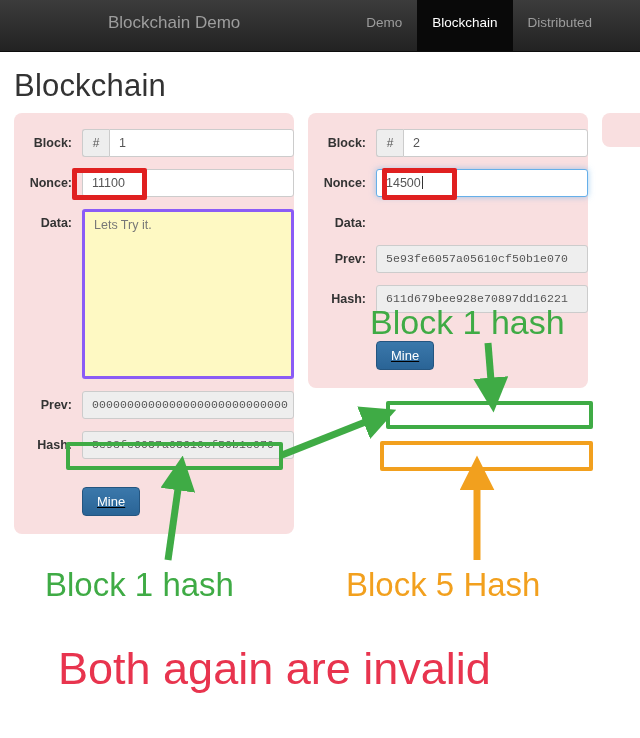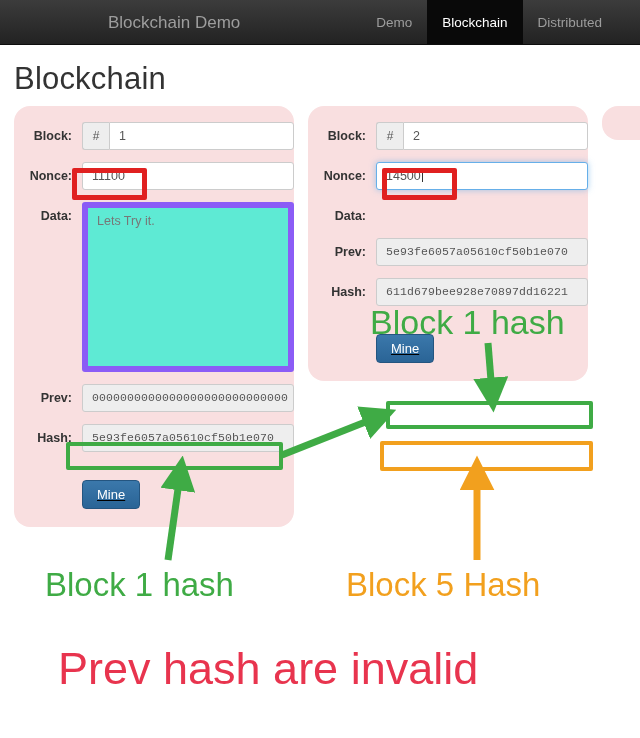--- a/index.html
+++ b/index.html
@@ -9,26 +9,25 @@
     height: 738px;
     background: #ffffff;
     font-family: "Liberation Sans", sans-serif;
     overflow: hidden;
     position: relative;
   }
 
   
   .navbar {
     position: relative;
-    height: 45px;
+    height: 52px;
     background: linear-gradient(to bottom, #3c3c3c 0%, #222222 100%);
     border-bottom: 1px solid #0d0d0d;
     display: flex;
     align-items: stretch;
-    gap: 10px;
   }
   .nav-brand {
     color: #9d9d9d;
     font-size: 17px;
     line-height: 45px;
     padding: 0 15px;
     margin-left: 93px;
     white-space: nowrap;
   }
   .nav-items {
@@ -62,21 +61,21 @@
     position: relative;
     display: flex;
     gap: 14px;
     padding-left: 14px;
     align-items: flex-start;
   }
   .card {
     width: 280px;
     flex: 0 0 280px;
     background: #f9dfe0;
-    border-radius: 16px;
+    border-radius: 8px;
     padding: 16px 0 18px 14px;
     position: relative;
   }
   .card.partial {
     width: 280px;
     flex: 0 0 280px;
   }
 
   .form-row {
     display: flex;
@@ -139,23 +138,23 @@
     display: inline-block;
     width: 1px;
     height: 13px;
     background: #333;
     vertical-align: -2px;
     margin-left: 1px;
   }
   .ta {
     flex: 1 1 auto;
     height: 170px;
-    border: 6px solid #8b5cf6;
+    border: 3px solid #8b5cf6;
     border-radius: 3px;
-    background: #5eead4;
+    background: #fef9c3;
     font-size: 12.5px;
     color: #777777;
     padding: 6px 9px;
     font-family: "Liberation Sans", sans-serif;
   }
   .mine-row { display: flex; margin-top: 28px; text-decoration: underline; }
   .mine-spacer { width: 54px; flex: 0 0 54px; }
   .mine-btn {
     background: linear-gradient(to bottom, #3b78ab 0%, #2a6496 100%);
     border: 1px solid #245580;
@@ -304,14 +303,14 @@
   <div class="anno-box" style="left:382px; top:168px; width:75px; height:32px; border-width:5px; border-color:#e02020;"></div>
 
   <div class="anno-box" style="left:66px; top:442px; width:217px; height:28px; border-width:4px; border-color:#3fab45;"></div>
   <div class="anno-box" style="left:386px; top:401px; width:207px; height:28px; border-width:4px; border-color:#3fab45;"></div>
 
   <div class="anno-box" style="left:380px; top:441px; width:213px; height:30px; border-width:4px; border-color:#f2a01e;"></div>
 
   <div class="anno-text t-b1hash-top">Block 1 hash</div>
   <div class="anno-text t-b1hash-bot">Block 1 hash</div>
   <div class="anno-text t-b2hash">Block 5 Hash</div>
-  <div class="anno-text t-invalid">Prev hash are invalid</div>
+  <div class="anno-text t-invalid">Both again are invalid</div>
 </div>
 
 </body></html>

